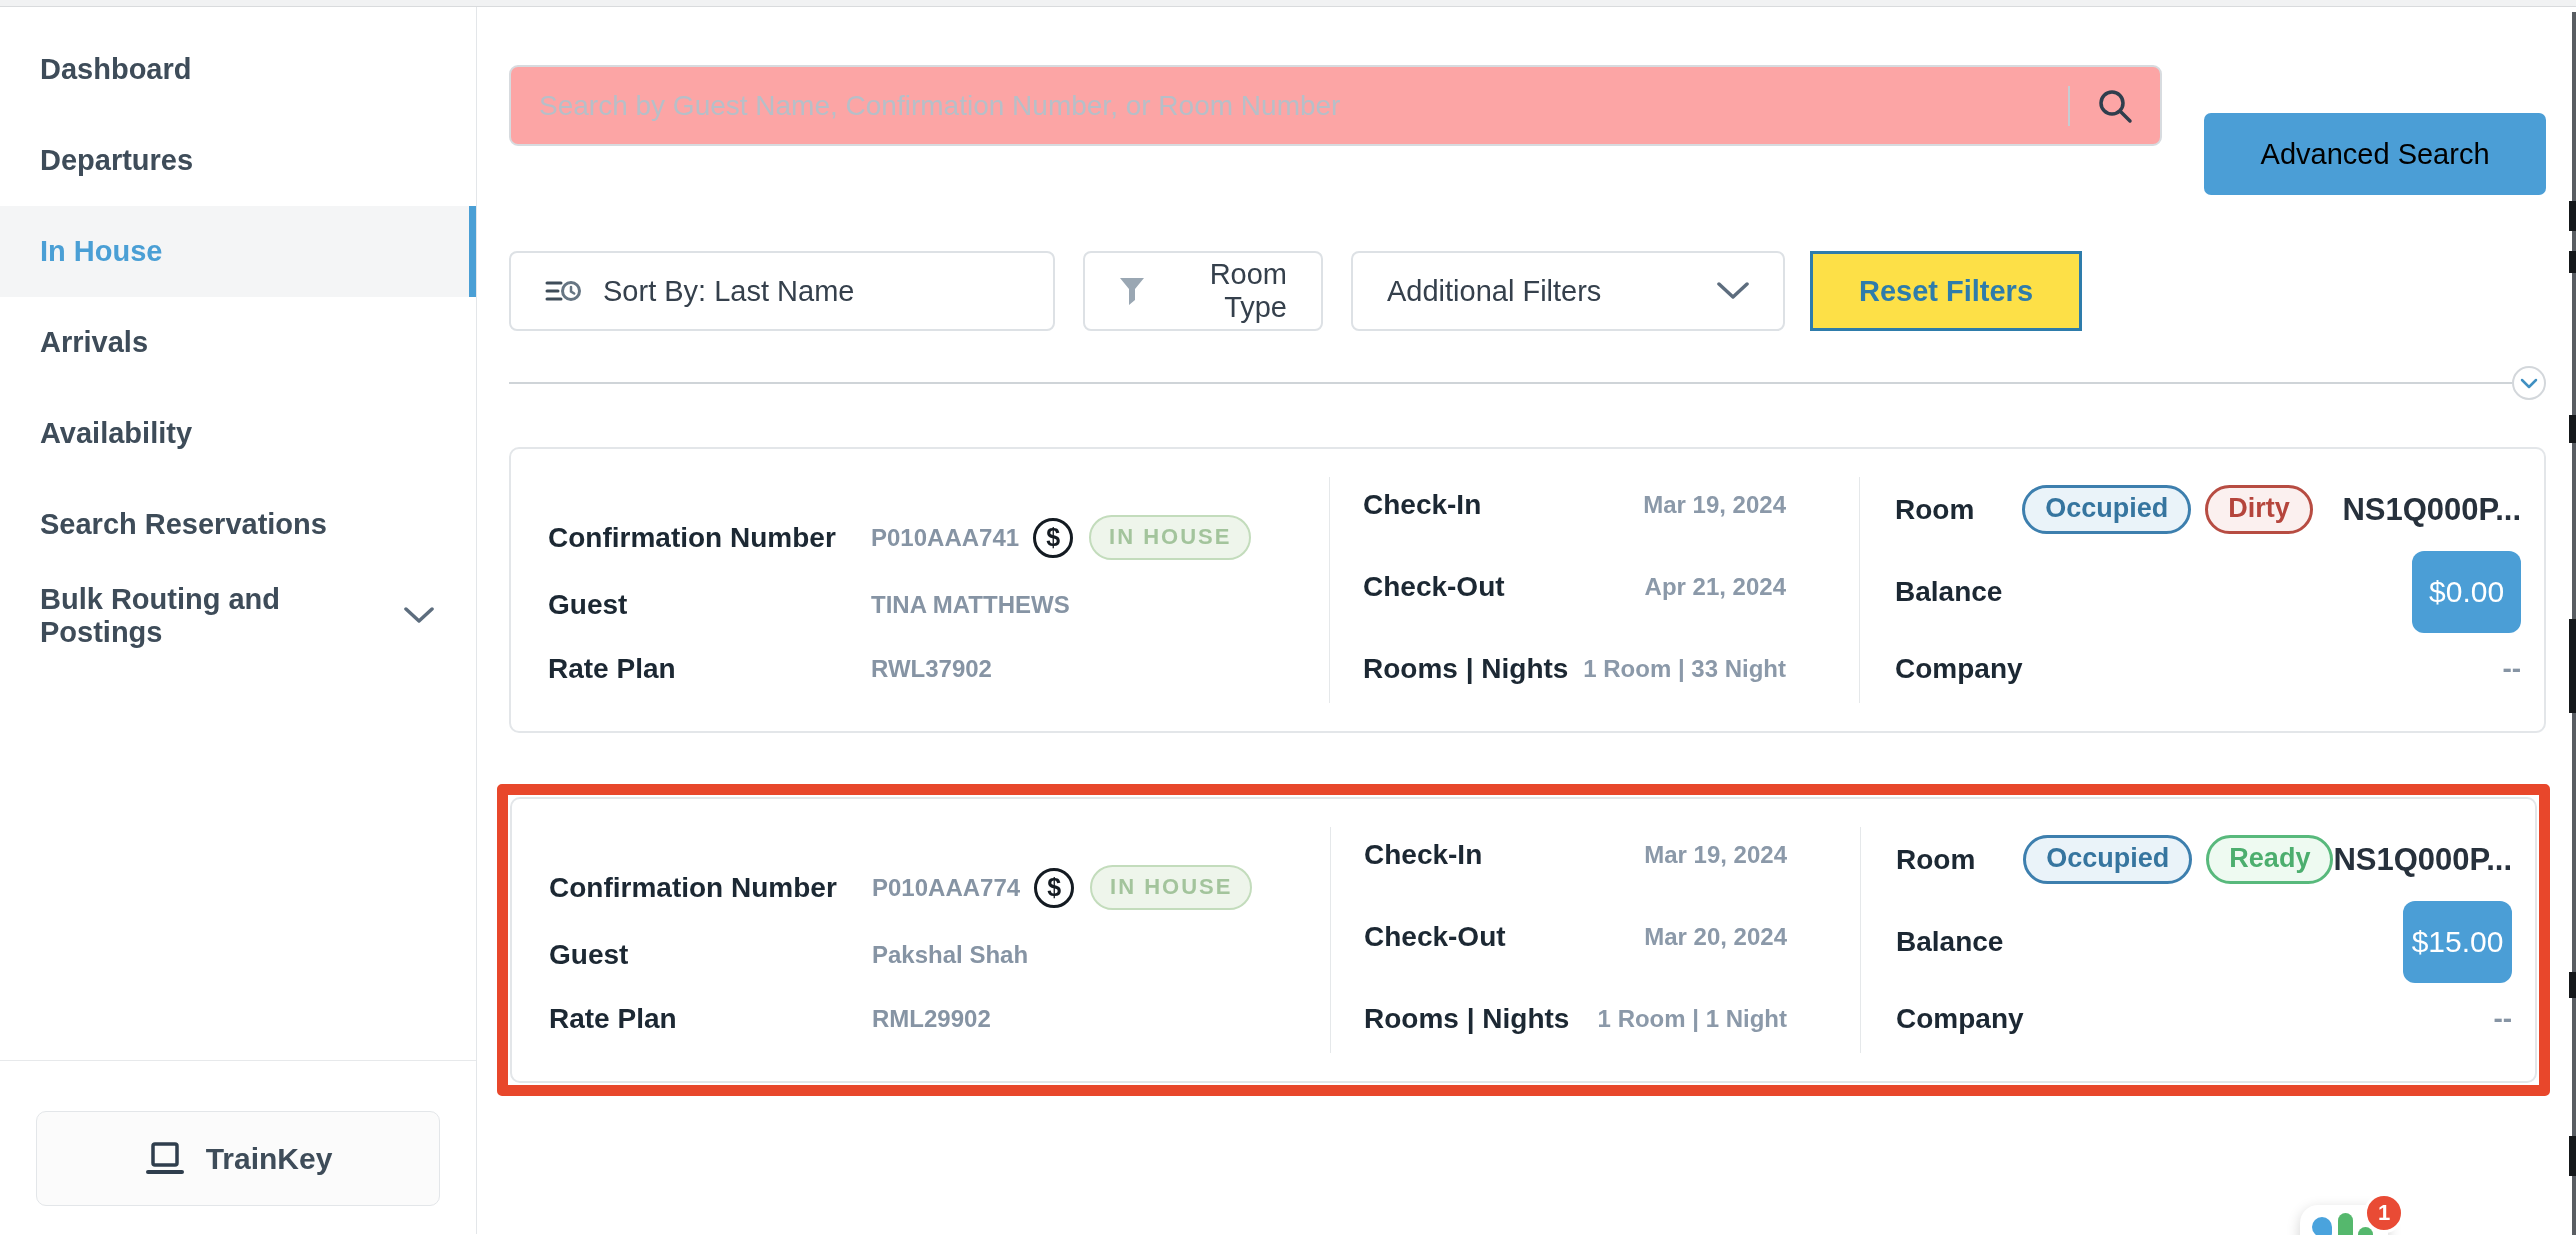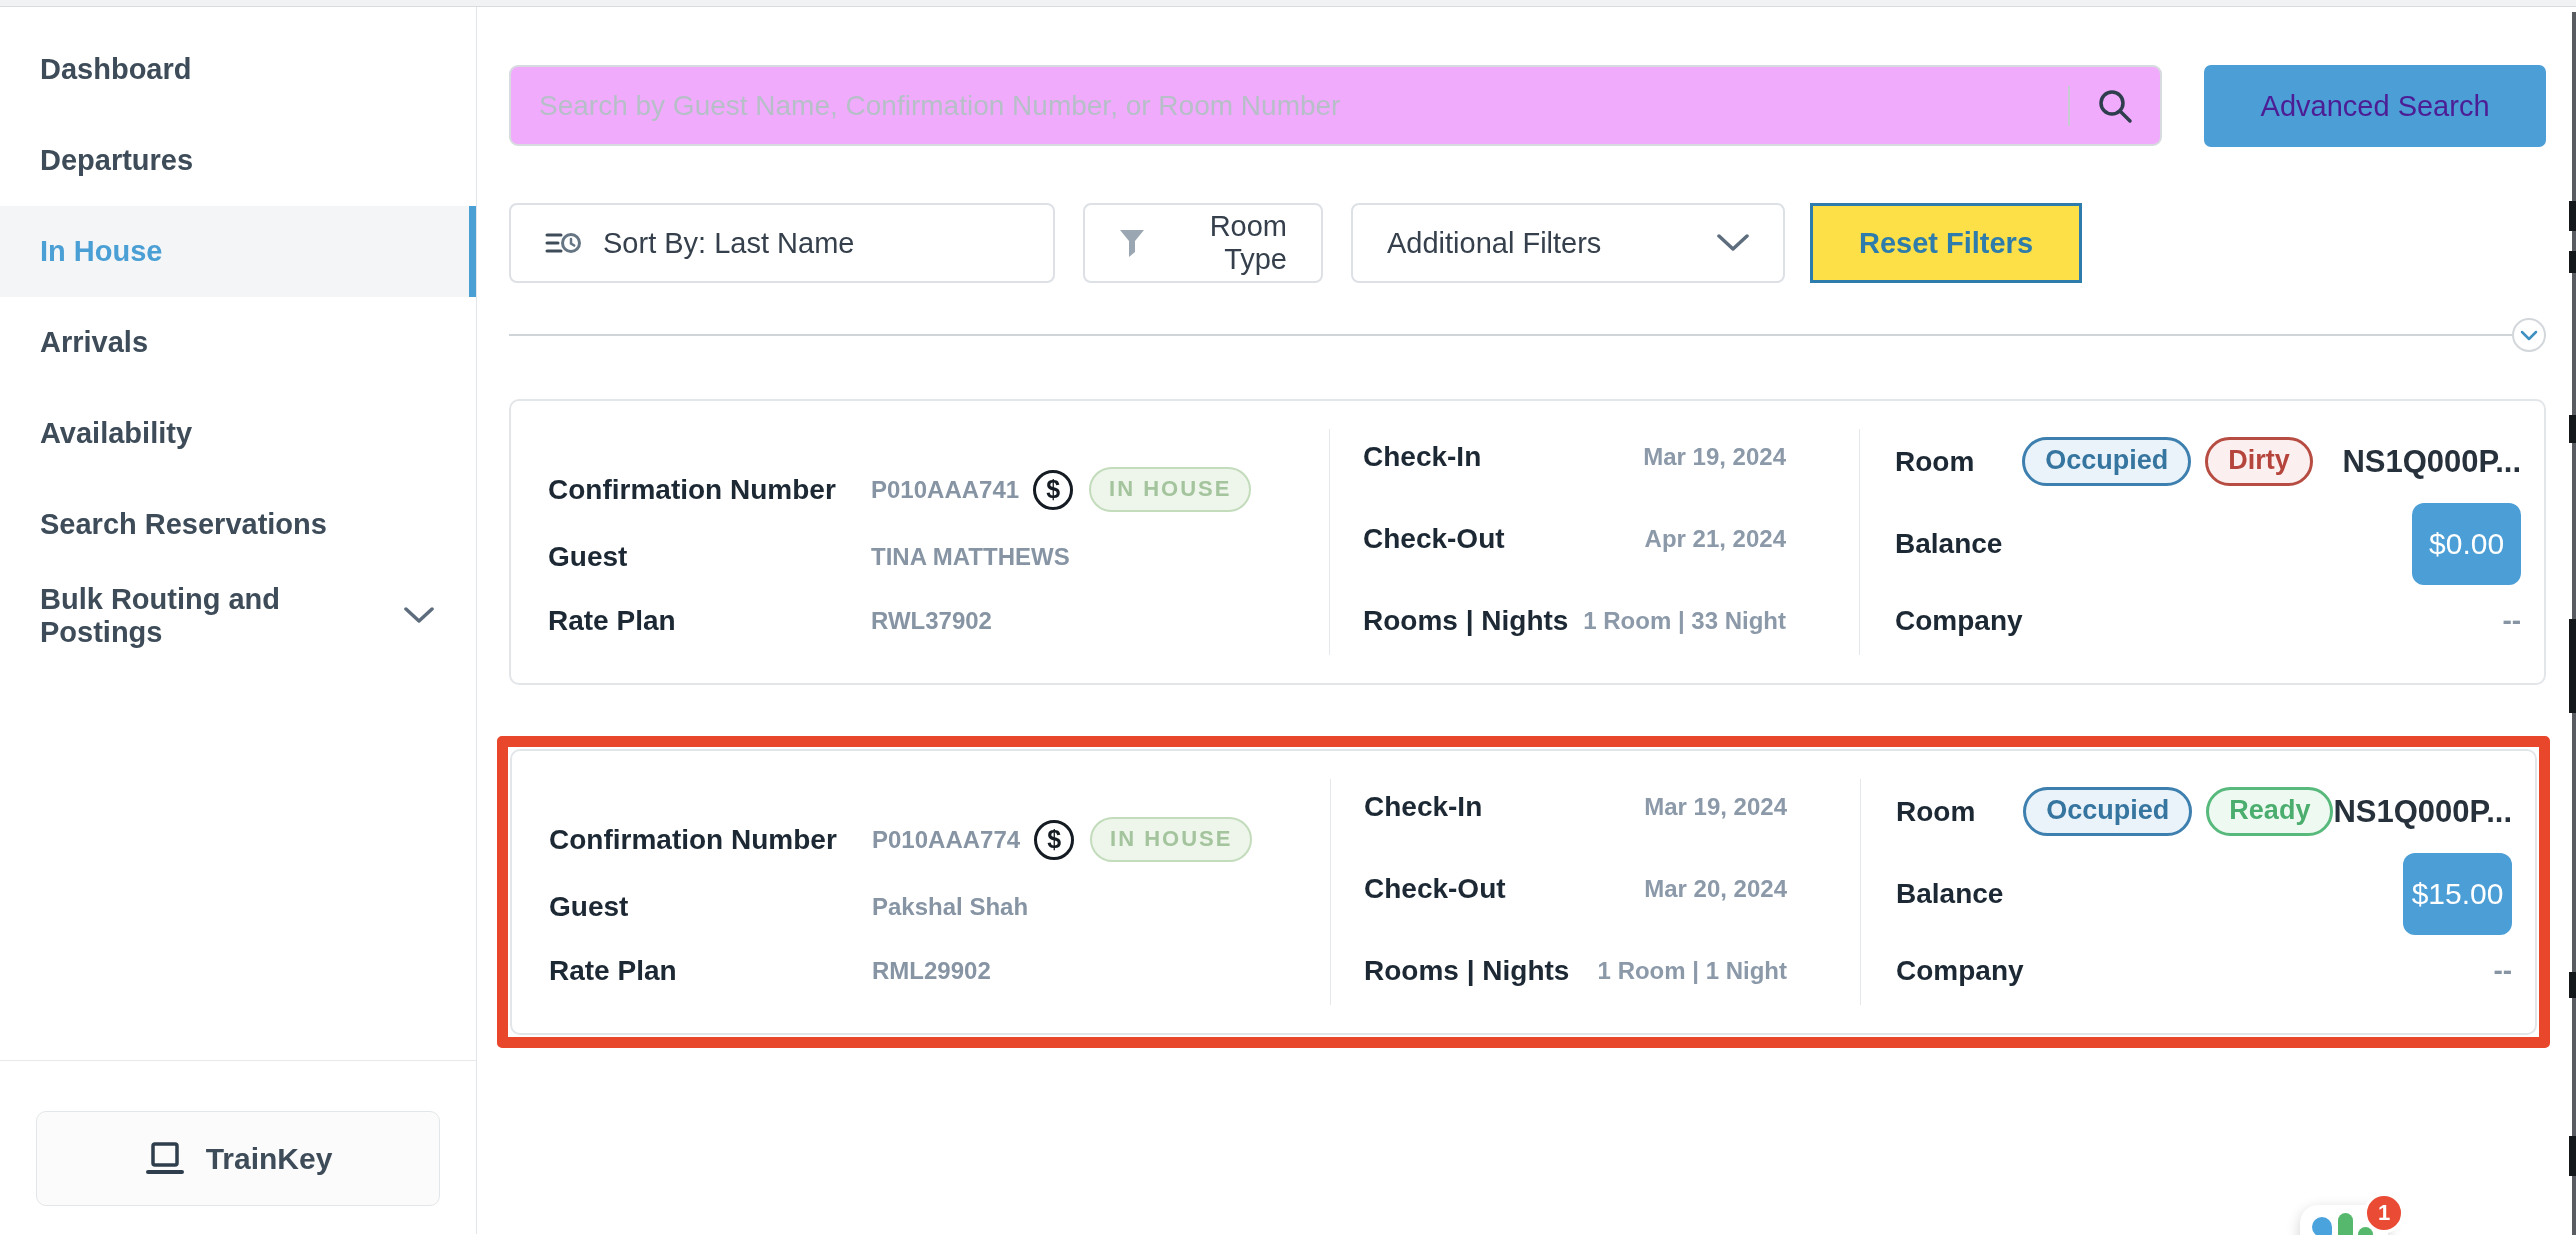--- a/index.html
+++ b/index.html
@@ -26,27 +26,27 @@
   .sidebar-footer { margin-top:auto; border-top:1px solid #e7e9eb; padding:50px 36px 28px 36px; }
   .trainkey-btn { width:100%; height:95px; background:#fbfbfb; border:1px solid #e3e6e9;
                   border-radius:10px; display:flex; align-items:center; justify-content:center;
                   gap:20px; font-size:30px; font-weight:700; color:#3e4c59; cursor:pointer; }
 
   
   .content { flex:1; padding:58px 32px 0 32px; position:relative; }
 
   .search-row { display:flex; gap:42px; }
   .search-box { flex:1; height:81px; border:2px solid #d7dbdf; border-radius:9px;
-                display:flex; align-items:center; padding:0 26px 0 28px; background:#f0abfc; }
+                display:flex; align-items:center; padding:0 26px 0 28px; background:#fca5a5; }
   .search-box input { flex:1; border:none; outline:none; font-size:28px; color:#3e4c59;
                       font-family:"Liberation Sans",sans-serif; background:transparent; }
   .search-box input::placeholder { color:#b6bfc8; }
   .search-divider { width:2px; height:40px; background:#c6ccd2; margin:0 26px 0 10px; }
   .advanced-btn { width:342px; height:82px; background:#4b9ed6; border:none; border-radius:7px;
-                  color:#4c1d95; font-size:29px; font-family:"Liberation Sans",sans-serif; cursor:pointer; }
+                  color:#000000; font-size:29px; font-family:"Liberation Sans",sans-serif; cursor:pointer;margin-top:48px; }
 
   .filter-row { margin-top:56px; display:flex; gap:28px; }
   .filter-btn { height:80px; background:#fff; border:2px solid #dde1e5; border-radius:8px;
                 display:flex; align-items:center; font-size:29px; color:#35404c;
                 padding:0 34px; gap:22px; cursor:pointer; font-family:"Liberation Sans",sans-serif; }
   .filter-btn.sort { width:546px; }
   .filter-btn.roomtype { width:240px;text-align:right; }
   .filter-btn.additional { width:434px; justify-content:space-between; }
   .reset-btn { width:272px; height:80px; margin-left:-3px; background:#fde047; border:3px solid #2e7cab;
                border-radius:0; color:#2e7cab; font-size:29px; font-weight:600;

